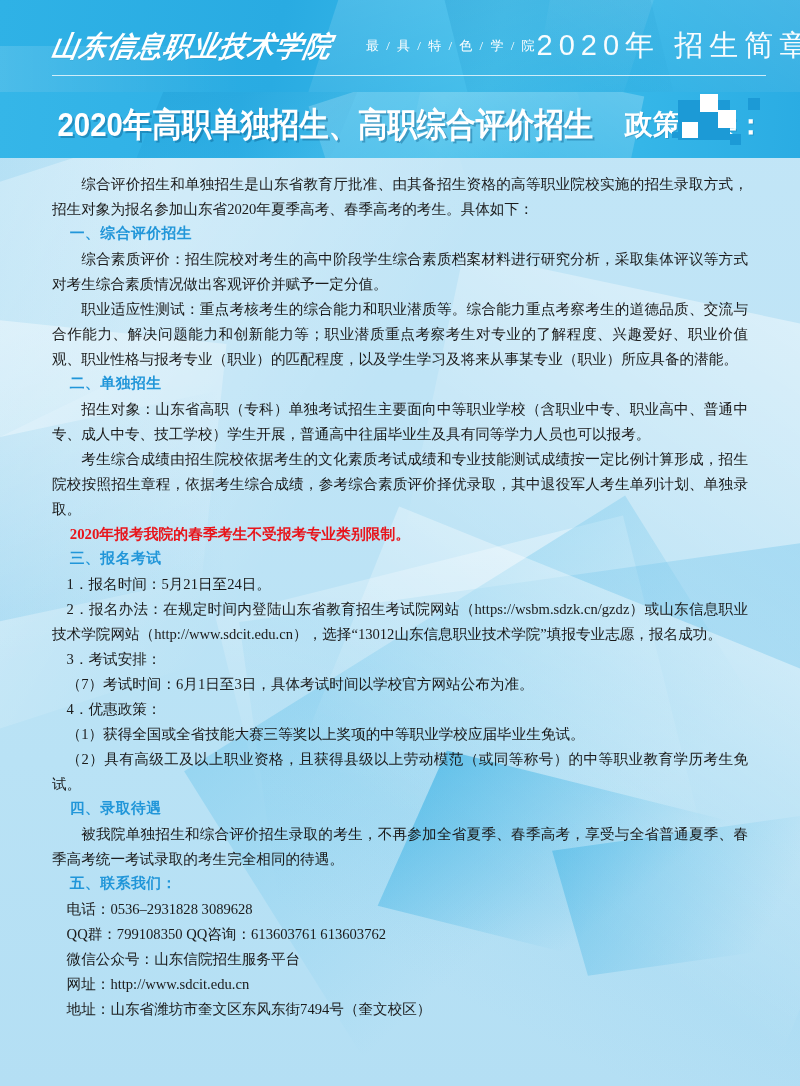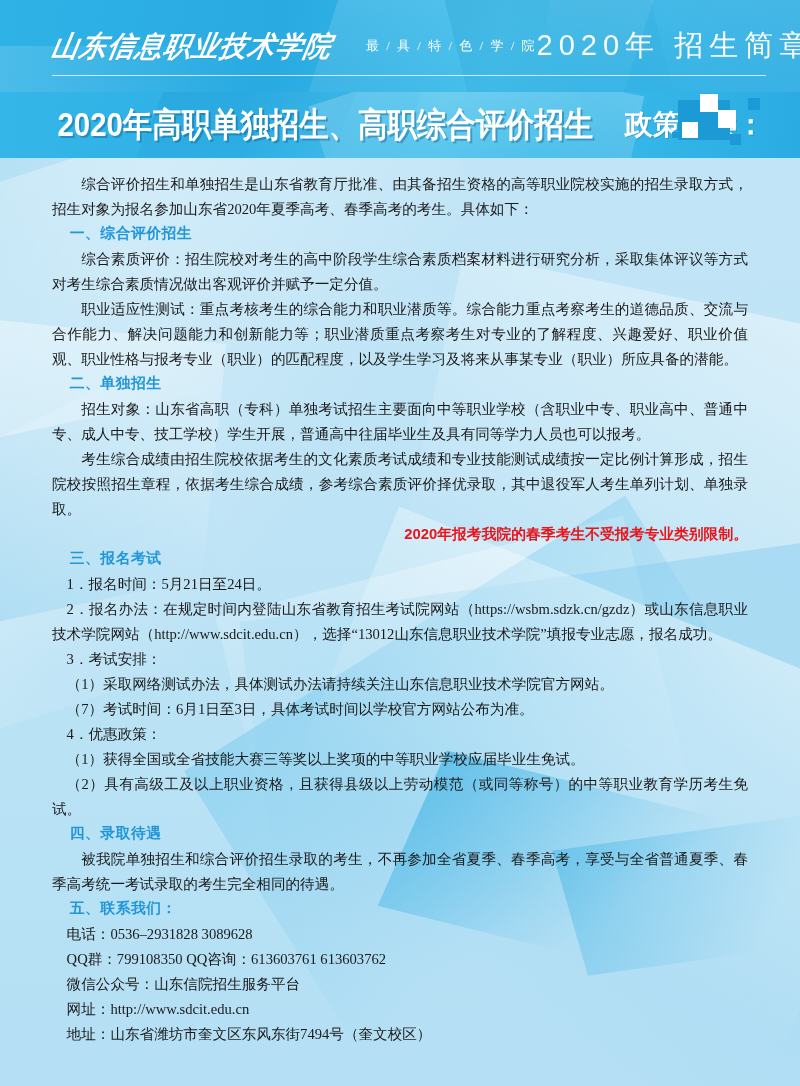--- a/index.html
+++ b/index.html
@@ -259,22 +259,21 @@
     text-indent: 1.2em;
     font-family: Liberation Mono, monospace;
     letter-spacing: .5px;
   }
   .red-note {
     margin: 0;
     color: #e8151b;
     font-weight: 700;
     font-size: 14.8px;
     text-indent: 1.2em;
-    font-family: Liberation Sans, sans-serif;
-    text-align: right;
+    font-family: Liberation Serif, serif;
   }
 </style>
 </head>
 <body>
 
 <div id="poster">
 
   <div class="bg-wrap">
     <div class="bgshape bg-diag-1"></div>
     <div class="bgshape bg-diag-2"></div>
@@ -332,21 +331,20 @@
     <p class="sec-head">二、单独招生</p>
     <p class="p">招生对象：山东省高职（专科）单独考试招生主要面向中等职业学校（含职业中专、职业高中、普通中专、成人中专、技工学校）学生开展，普通高中往届毕业生及具有同等学力人员也可以报考。</p>
     <p class="p">考生综合成绩由招生院校依据考生的文化素质考试成绩和专业技能测试成绩按一定比例计算形成，招生院校按照招生章程，依据考生综合成绩，参考综合素质评价择优录取，其中退役军人考生单列计划、单独录取。</p>
 
     <p class="red-note">2020年报考我院的春季考生不受报考专业类别限制。</p>
 
     <p class="sec-head">三、报名考试</p>
     <p class="p p-ind1">1．报名时间：5月21日至24日。</p>
     <p class="p p-ind1 url-line">2．报名办法：在规定时间内登陆山东省教育招生考试院网站（https://wsbm.sdzk.cn/gzdz）或山东信息职业技术学院网站（http://www.sdcit.edu.cn），选择“13012山东信息职业技术学院”填报专业志愿，报名成功。</p>
     <p class="p p-ind1">3．考试安排：</p>
-    <p class="p p-ind1">（1）采取网络测试办法，具体测试办法请持续关注山东信息职业技术学院官方网站。</p>
     <p class="p p-ind1">（7）考试时间：6月1日至3日，具体考试时间以学校官方网站公布为准。</p>
     <p class="p p-ind1">4．优惠政策：</p>
     <p class="p p-ind1">（1）获得全国或全省技能大赛三等奖以上奖项的中等职业学校应届毕业生免试。</p>
     <p class="p p-ind1">（2）具有高级工及以上职业资格，且获得县级以上劳动模范（或同等称号）的中等职业教育学历考生免试。</p>
 
     <p class="sec-head">四、录取待遇</p>
     <p class="p">被我院单独招生和综合评价招生录取的考生，不再参加全省夏季、春季高考，享受与全省普通夏季、春季高考统一考试录取的考生完全相同的待遇。</p>
 
     <p class="sec-head">五、联系我们：</p>
     <p class="p p-ind1">电话：0536–2931828  3089628</p>

